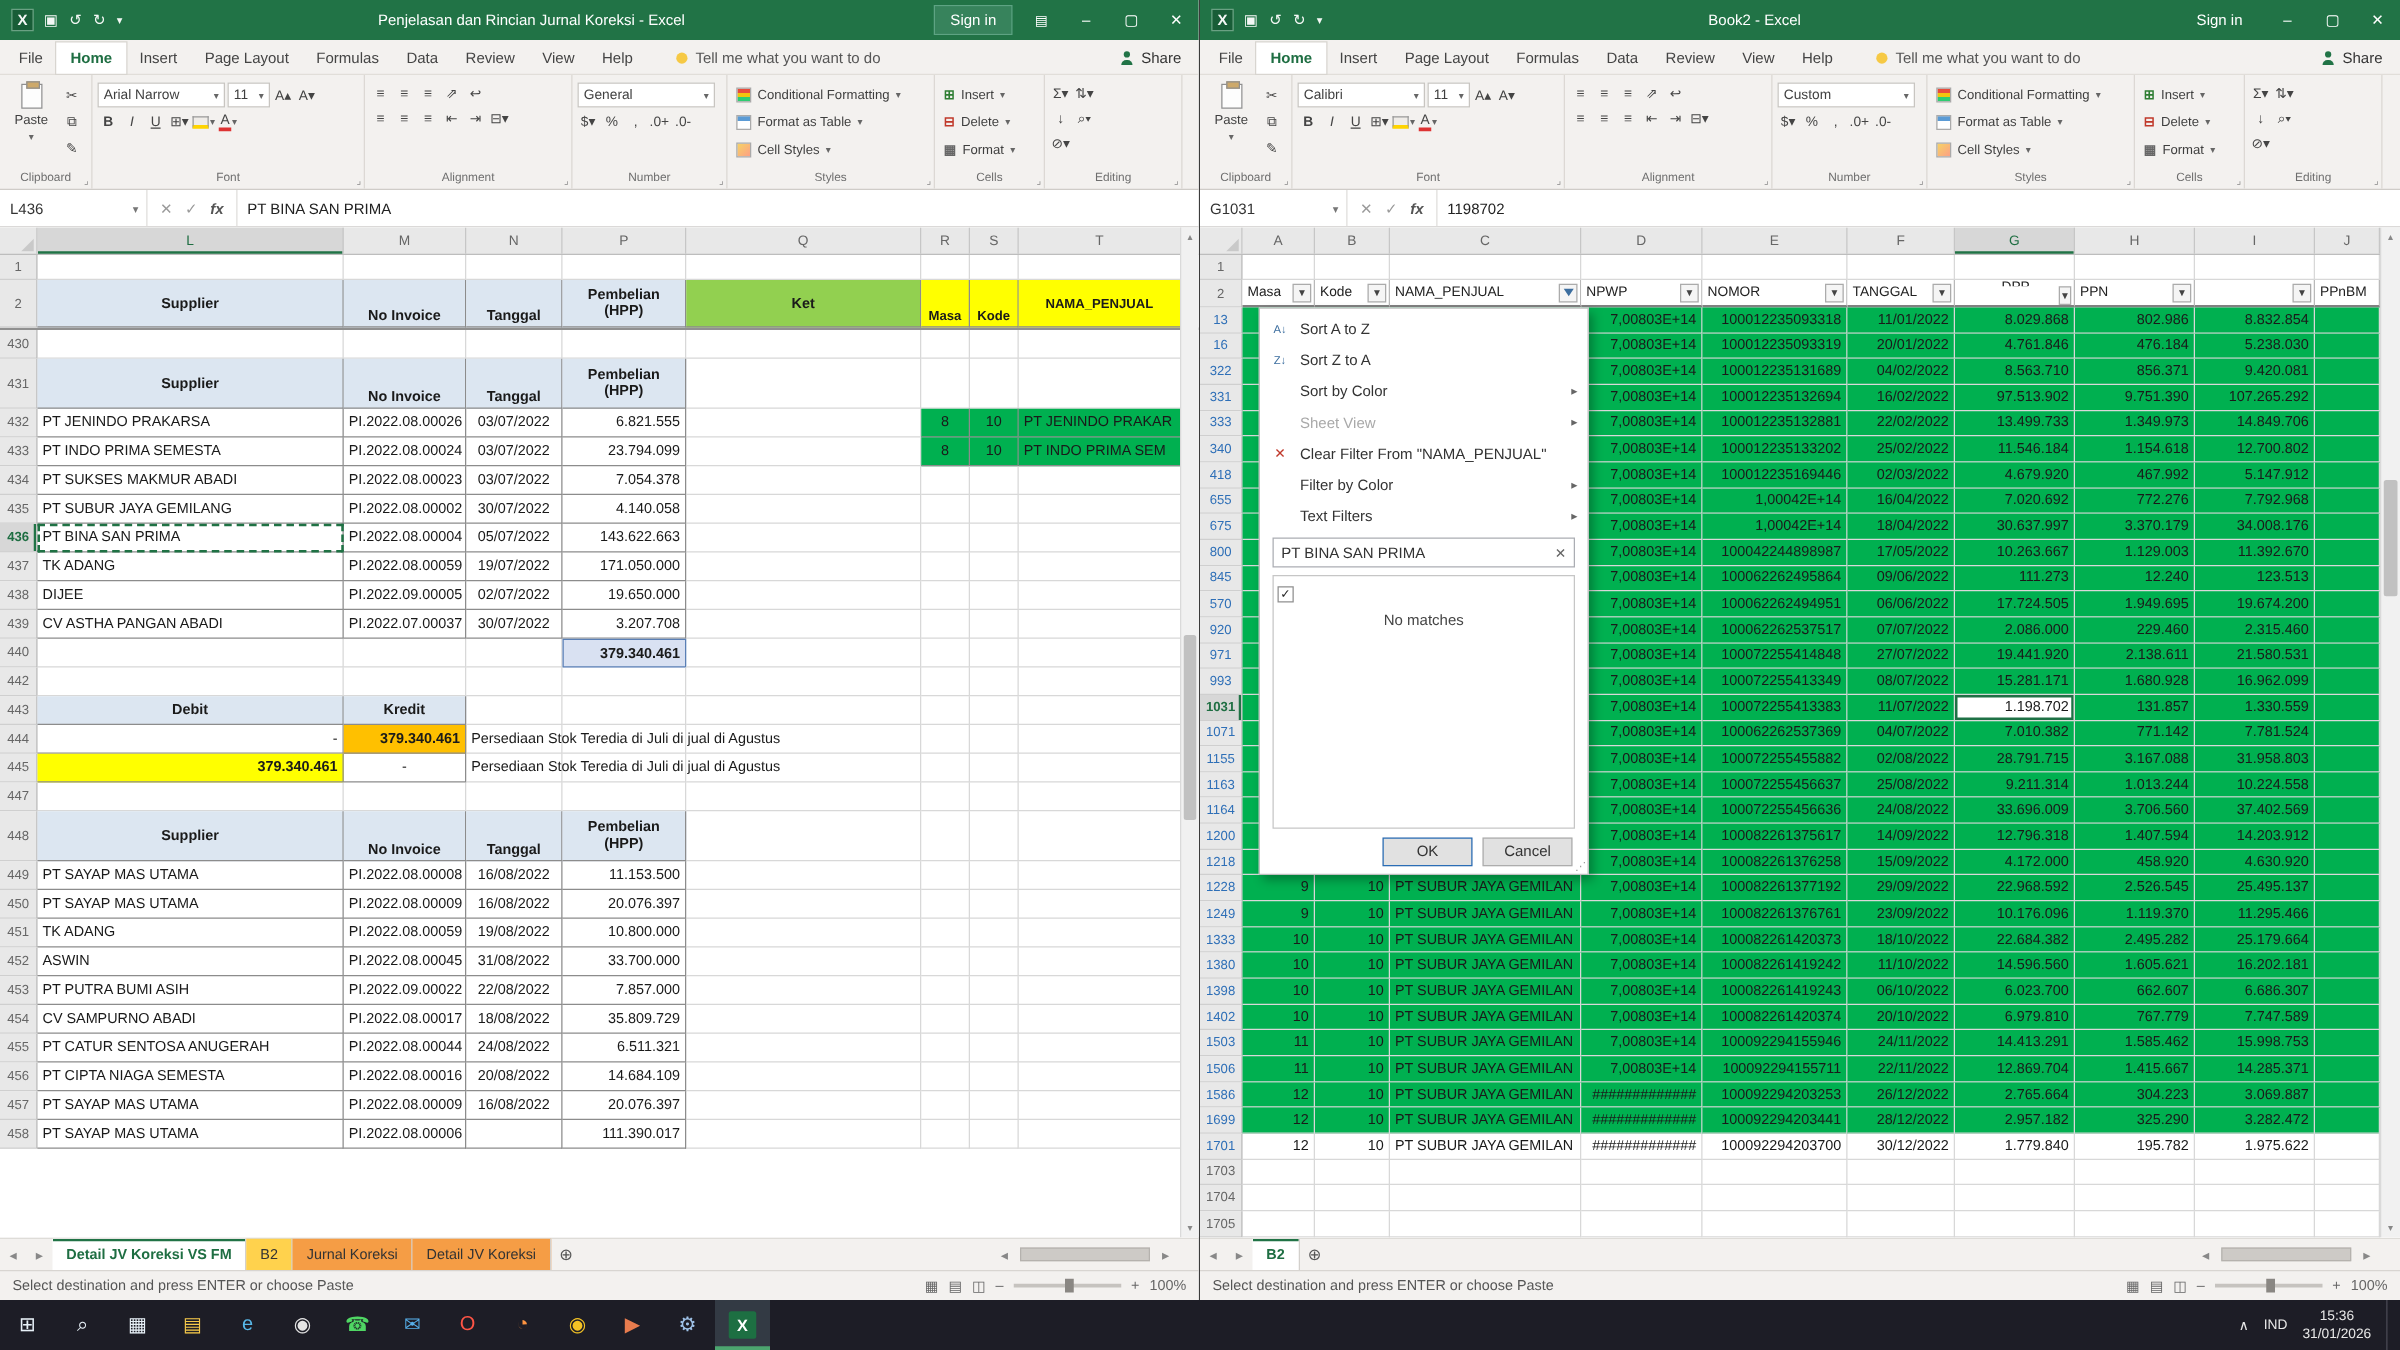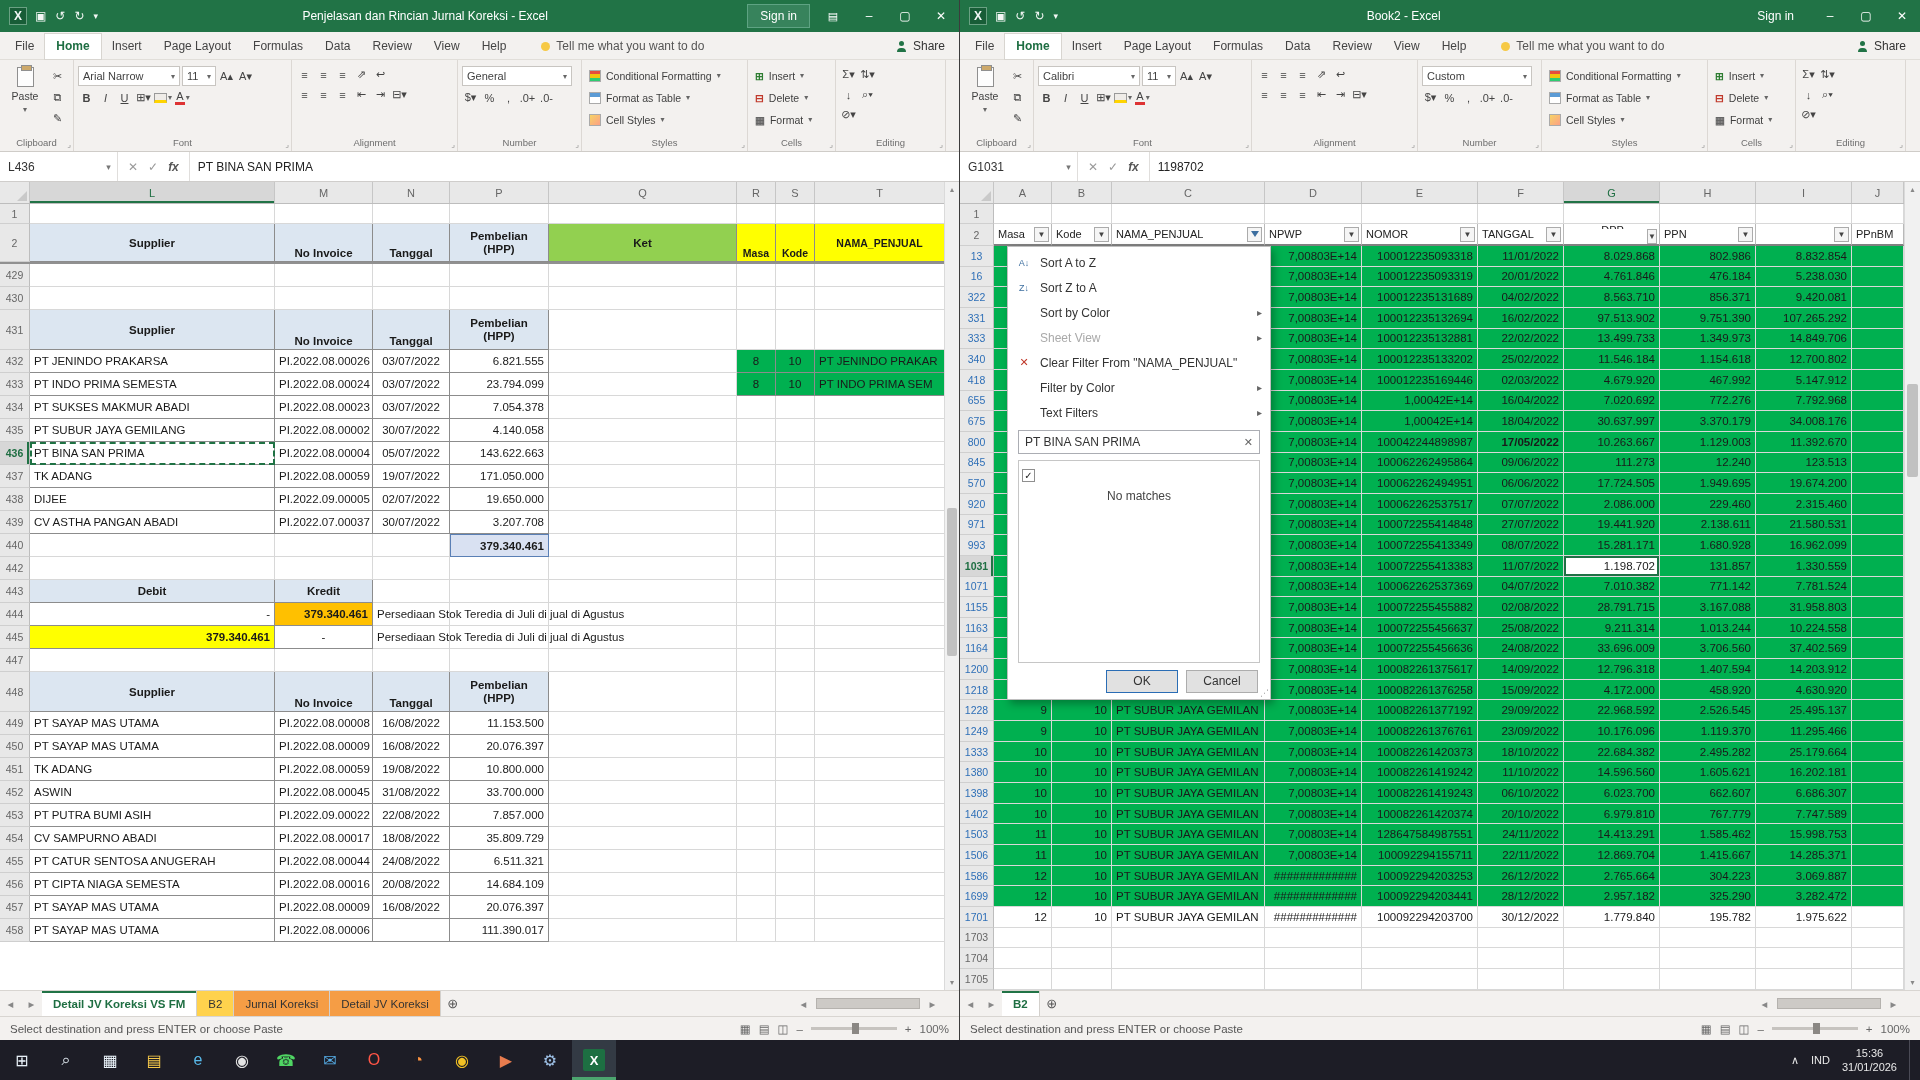--- a/index.html
+++ b/index.html
@@ -380,31 +380,20 @@
               <div class="cell hb" style="width: 245px;">Supplier</div>
               <div class="cell hb bt" style="width: 98px;">No Invoice</div>
               <div class="cell hb bt" style="width: 77px;">Tanggal</div>
               <div class="cell hb wr" style="width: 99px;">Pembelian (HPP)</div>
               <div class="cell ket" style="width: 188px;">Ket</div>
               <div class="cell yh bt" style="width: 39px;">Masa</div>
               <div class="cell yh bt" style="width: 39px;">Kode</div>
               <div class="cell yh" style="width: 130px;">NAMA_PENJUAL</div>
             </div>
             <div class="xrow" style="height: 23px;">
-              <div class="rowhead" style="width: 30px;">429</div>
-              <div class="cell" style="width: 245px;"></div>
-              <div class="cell" style="width: 98px;"></div>
-              <div class="cell" style="width: 77px;"></div>
-              <div class="cell" style="width: 99px;"></div>
-              <div class="cell" style="width: 188px;"></div>
-              <div class="cell" style="width: 39px;"></div>
-              <div class="cell" style="width: 39px;"></div>
-              <div class="cell" style="width: 130px;"></div>
-            </div>
-            <div class="xrow" style="height: 23px;">
               <div class="rowhead" style="width: 30px;">430</div>
               <div class="cell" style="width: 245px;"></div>
               <div class="cell" style="width: 98px;"></div>
               <div class="cell" style="width: 77px;"></div>
               <div class="cell" style="width: 99px;"></div>
               <div class="cell" style="width: 188px;"></div>
               <div class="cell" style="width: 39px;"></div>
               <div class="cell" style="width: 39px;"></div>
               <div class="cell" style="width: 130px;"></div>
             </div>
@@ -1130,21 +1119,21 @@
               <div class="cell tr gn" style="width: 96px;">34.008.176</div>
               <div class="cell tl gn" style="width: 52px;"></div>
             </div>
             <div class="xrow" style="height: 20.66px;">
               <div class="rowhead rnblue" style="width: 34px;">800</div>
               <div class="cell tr gn" style="width: 58px;"></div>
               <div class="cell tr gn" style="width: 60px;"></div>
               <div class="cell tl gn" style="width: 153px;"></div>
               <div class="cell tr gn" style="width: 97px;">7,00803E+14</div>
               <div class="cell tr gn" style="width: 116px;">100042244898987</div>
-              <div class="cell tr gn" style="width: 86px; font-weight: bold;">17/05/2022</div>
+              <div class="cell tr gn" style="width: 86px;">17/05/2022</div>
               <div class="cell tr gn" style="width: 96px;">10.263.667</div>
               <div class="cell tr gn" style="width: 96px;">1.129.003</div>
               <div class="cell tr gn" style="width: 96px;">11.392.670</div>
               <div class="cell tl gn" style="width: 52px;"></div>
             </div>
             <div class="xrow" style="height: 20.66px;">
               <div class="rowhead rnblue" style="width: 34px;">845</div>
               <div class="cell tr gn" style="width: 58px;"></div>
               <div class="cell tr gn" style="width: 60px;"></div>
               <div class="cell tl gn" style="width: 153px;"></div>
@@ -1376,21 +1365,21 @@
               <div class="cell tr gn" style="width: 96px;">767.779</div>
               <div class="cell tr gn" style="width: 96px;">7.747.589</div>
               <div class="cell tl gn" style="width: 52px;"></div>
             </div>
             <div class="xrow" style="height: 20.66px;">
               <div class="rowhead rnblue" style="width: 34px;">1503</div>
               <div class="cell tr gn" style="width: 58px;">11</div>
               <div class="cell tr gn" style="width: 60px;">10</div>
               <div class="cell tl gn" style="width: 153px;">PT SUBUR JAYA GEMILAN</div>
               <div class="cell tr gn" style="width: 97px;">7,00803E+14</div>
-              <div class="cell tr gn" style="width: 116px;">128647584987551</div>
+              <div class="cell tr gn" style="width: 116px;">100092294155946</div>
               <div class="cell tr gn" style="width: 86px;">24/11/2022</div>
               <div class="cell tr gn" style="width: 96px;">14.413.291</div>
               <div class="cell tr gn" style="width: 96px;">1.585.462</div>
               <div class="cell tr gn" style="width: 96px;">15.998.753</div>
               <div class="cell tl gn" style="width: 52px;"></div>
             </div>
             <div class="xrow" style="height: 20.66px;">
               <div class="rowhead rnblue" style="width: 34px;">1506</div>
               <div class="cell tr gn" style="width: 58px;">11</div>
               <div class="cell tr gn" style="width: 60px;">10</div>

